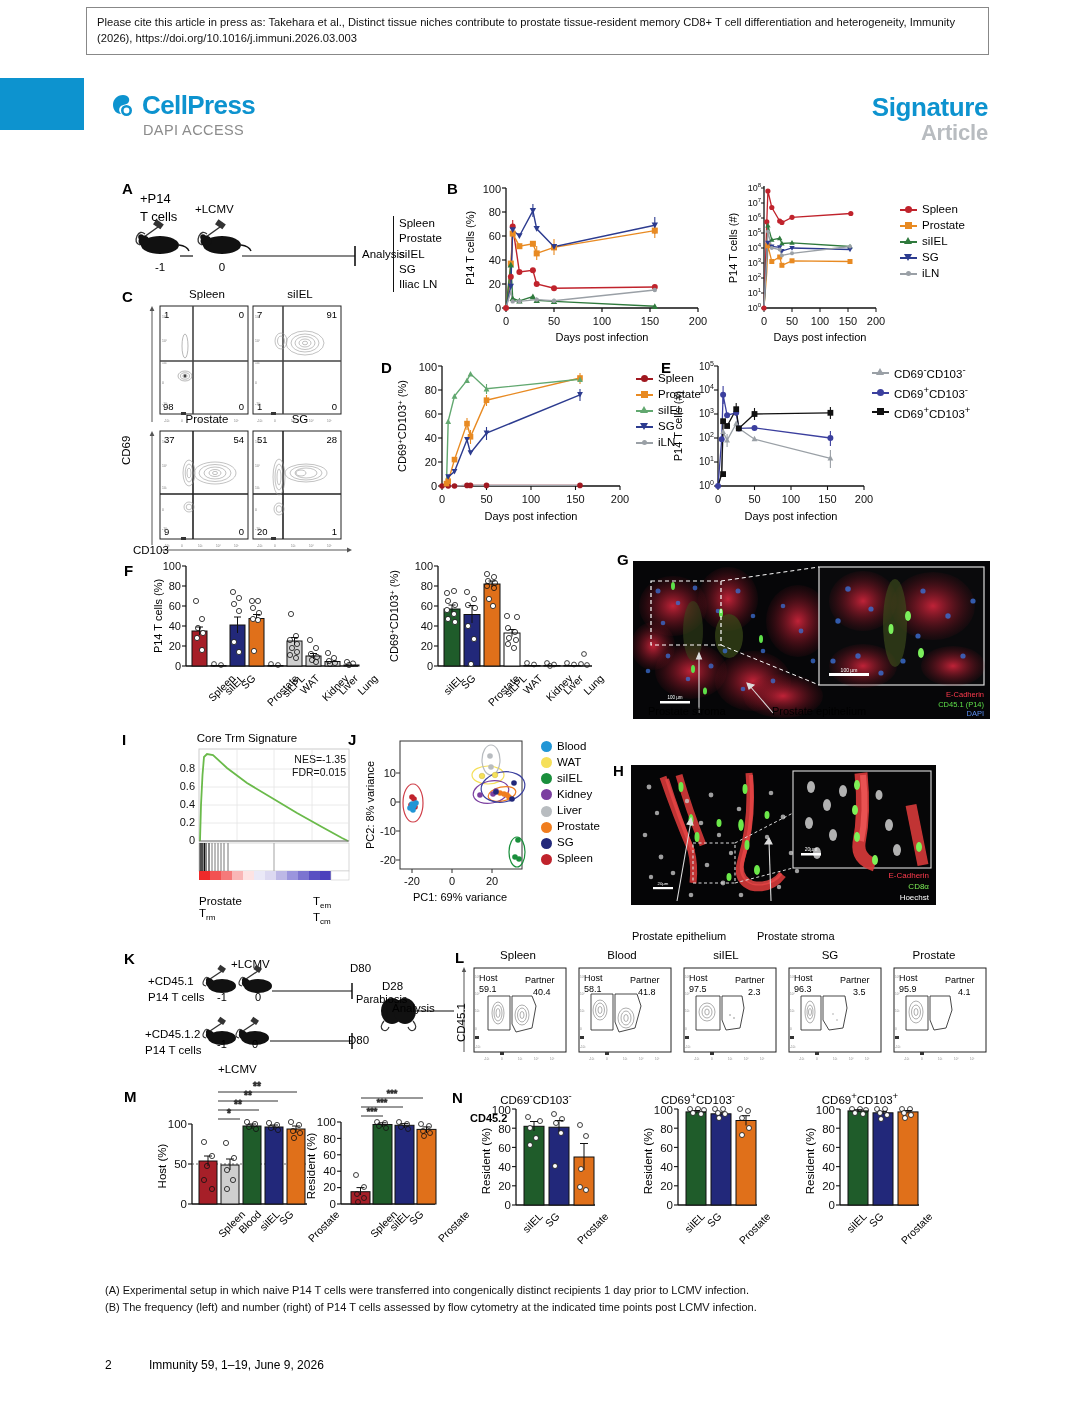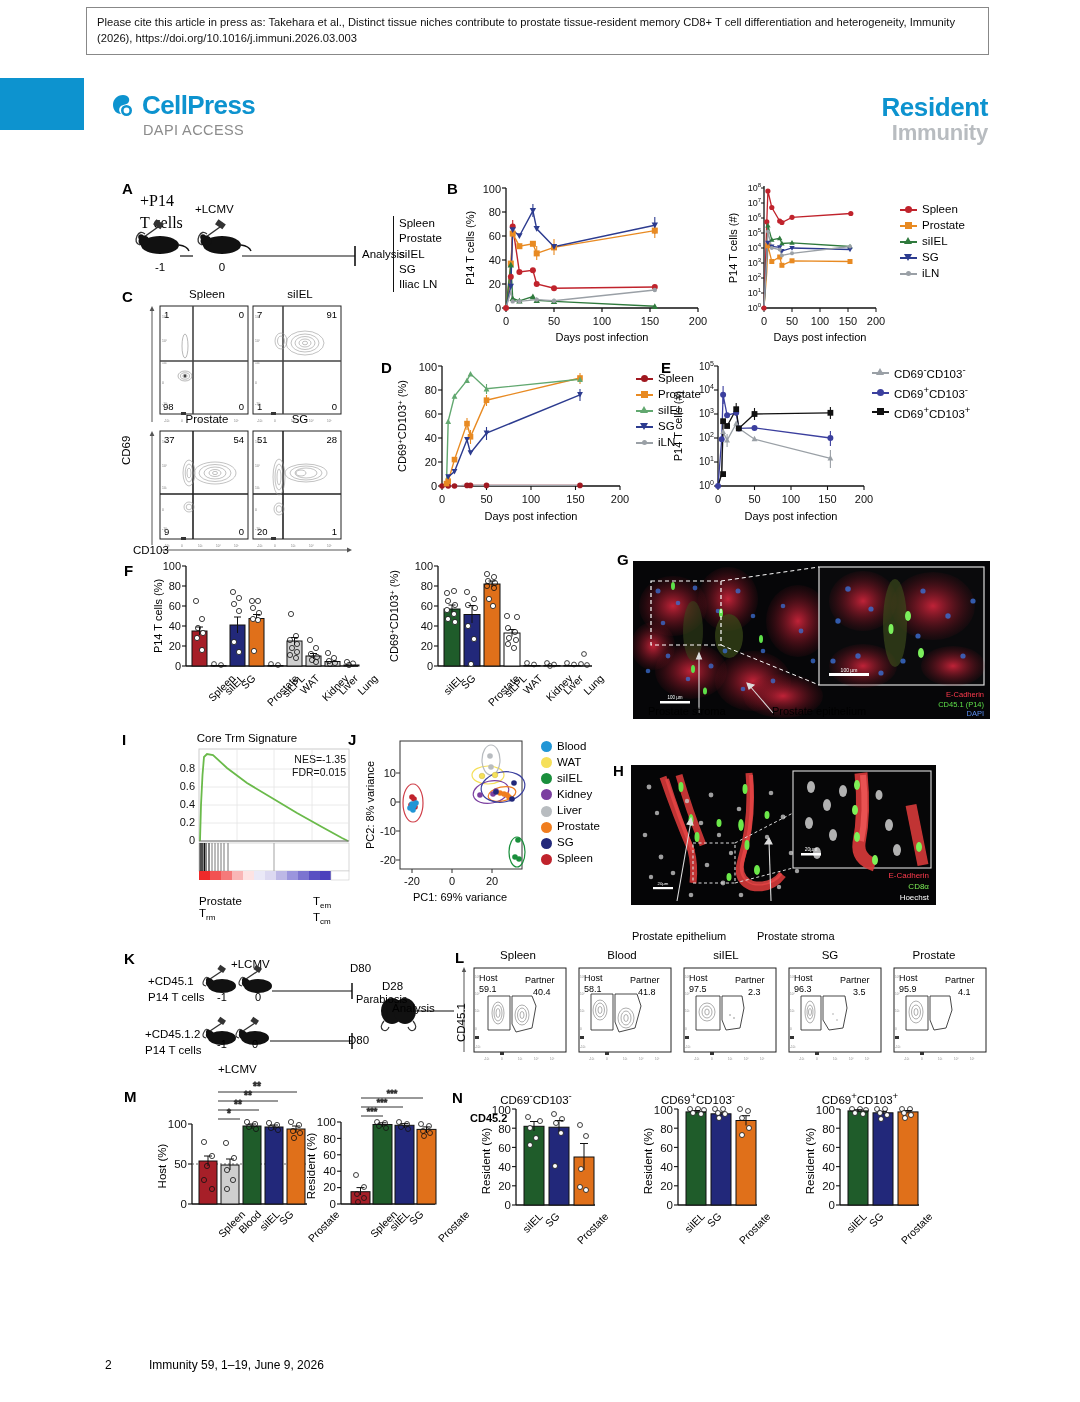--- a/index.html
+++ b/index.html
@@ -61,26 +61,26 @@
     <svg id="cp-logo" viewBox="0 0 26 26">
       <path d="M13 2 C7 2 3 6.5 3 12 C3 17 6.5 21 11 21 C9 19 8.5 16 10 14 C12 11.5 16 12 18 10 C20 8 19.5 4.5 17 3 C15.8 2.3 14.4 2 13 2 Z" fill="#0d93cf"></path>
       <circle cx="16.5" cy="17.5" r="4.2" fill="none" stroke="#0d93cf" stroke-width="2.6"></circle>
     </svg>
     <span id="cp-name">CellPress</span>
   </div>
   <div id="cp-open">DAPI ACCESS</div>
 </div>
 
 <div class="abs" id="jname">
-  <div id="jtitle">Resident</div>
-  <div id="jsub">Immunity</div>
+  <div id="jtitle">Signature</div>
+  <div id="jsub">Article</div>
 </div>
 
 <div class="abs plabel" style="left:122px; top:180px;">A</div>
-<div class="abs" style="left:140px; top:190px; font-size:16px; line-height:1.35;font-family:Liberation Serif, serif;">
+<div class="abs" style="left:140px; top:190px; font-size:13px; line-height:1.35;">
   <div>+P14</div>
   <div>T cells</div>
 </div>
 <div class="abs" style="left:195px; top:203px; font-size:11.5px;">+LCMV</div>
 
 <svg class="abs" style="left:130px; top:215px;" width="300" height="70">
 
   <g>
     <path d="M14 22 L28 12" stroke="#333" stroke-width="1.5" fill="none"></path>
     <rect x="24" y="6" width="9" height="6" fill="#333" transform="rotate(35 28 9)"></rect>
@@ -1910,18 +1910,20 @@
       <circle cx="111" cy="15" r="2.5" fill="#fff"></circle>
   </g>
 </svg>
 <div class="abs" style="left:837px; top:1210px; width:10px;">
   <div class="abs rot45" style="left:0; top:0;">siIEL</div>
   <div class="abs rot45" style="left:25px; top:0;">SG</div>
   <div class="abs rot45" style="left:50px; top:0;">Prostate</div>
 </div>
 
 <div class="abs" id="cap">
+  <div class="cap-l">(A) Experimental setup in which naive P14 T cells were transferred into congenically distinct recipients 1 day prior to LCMV infection.</div>
+  <div class="cap-l">(B) The frequency (left) and number (right) of P14 T cells assessed by flow cytometry at the indicated time points post LCMV infection.</div>
 </div>
 
 <div class="abs" id="footer">
   <span class="pg">2</span>
   <span>Immunity 59, 1–19, June 9, 2026</span>
 </div>
 
 </body></html>

